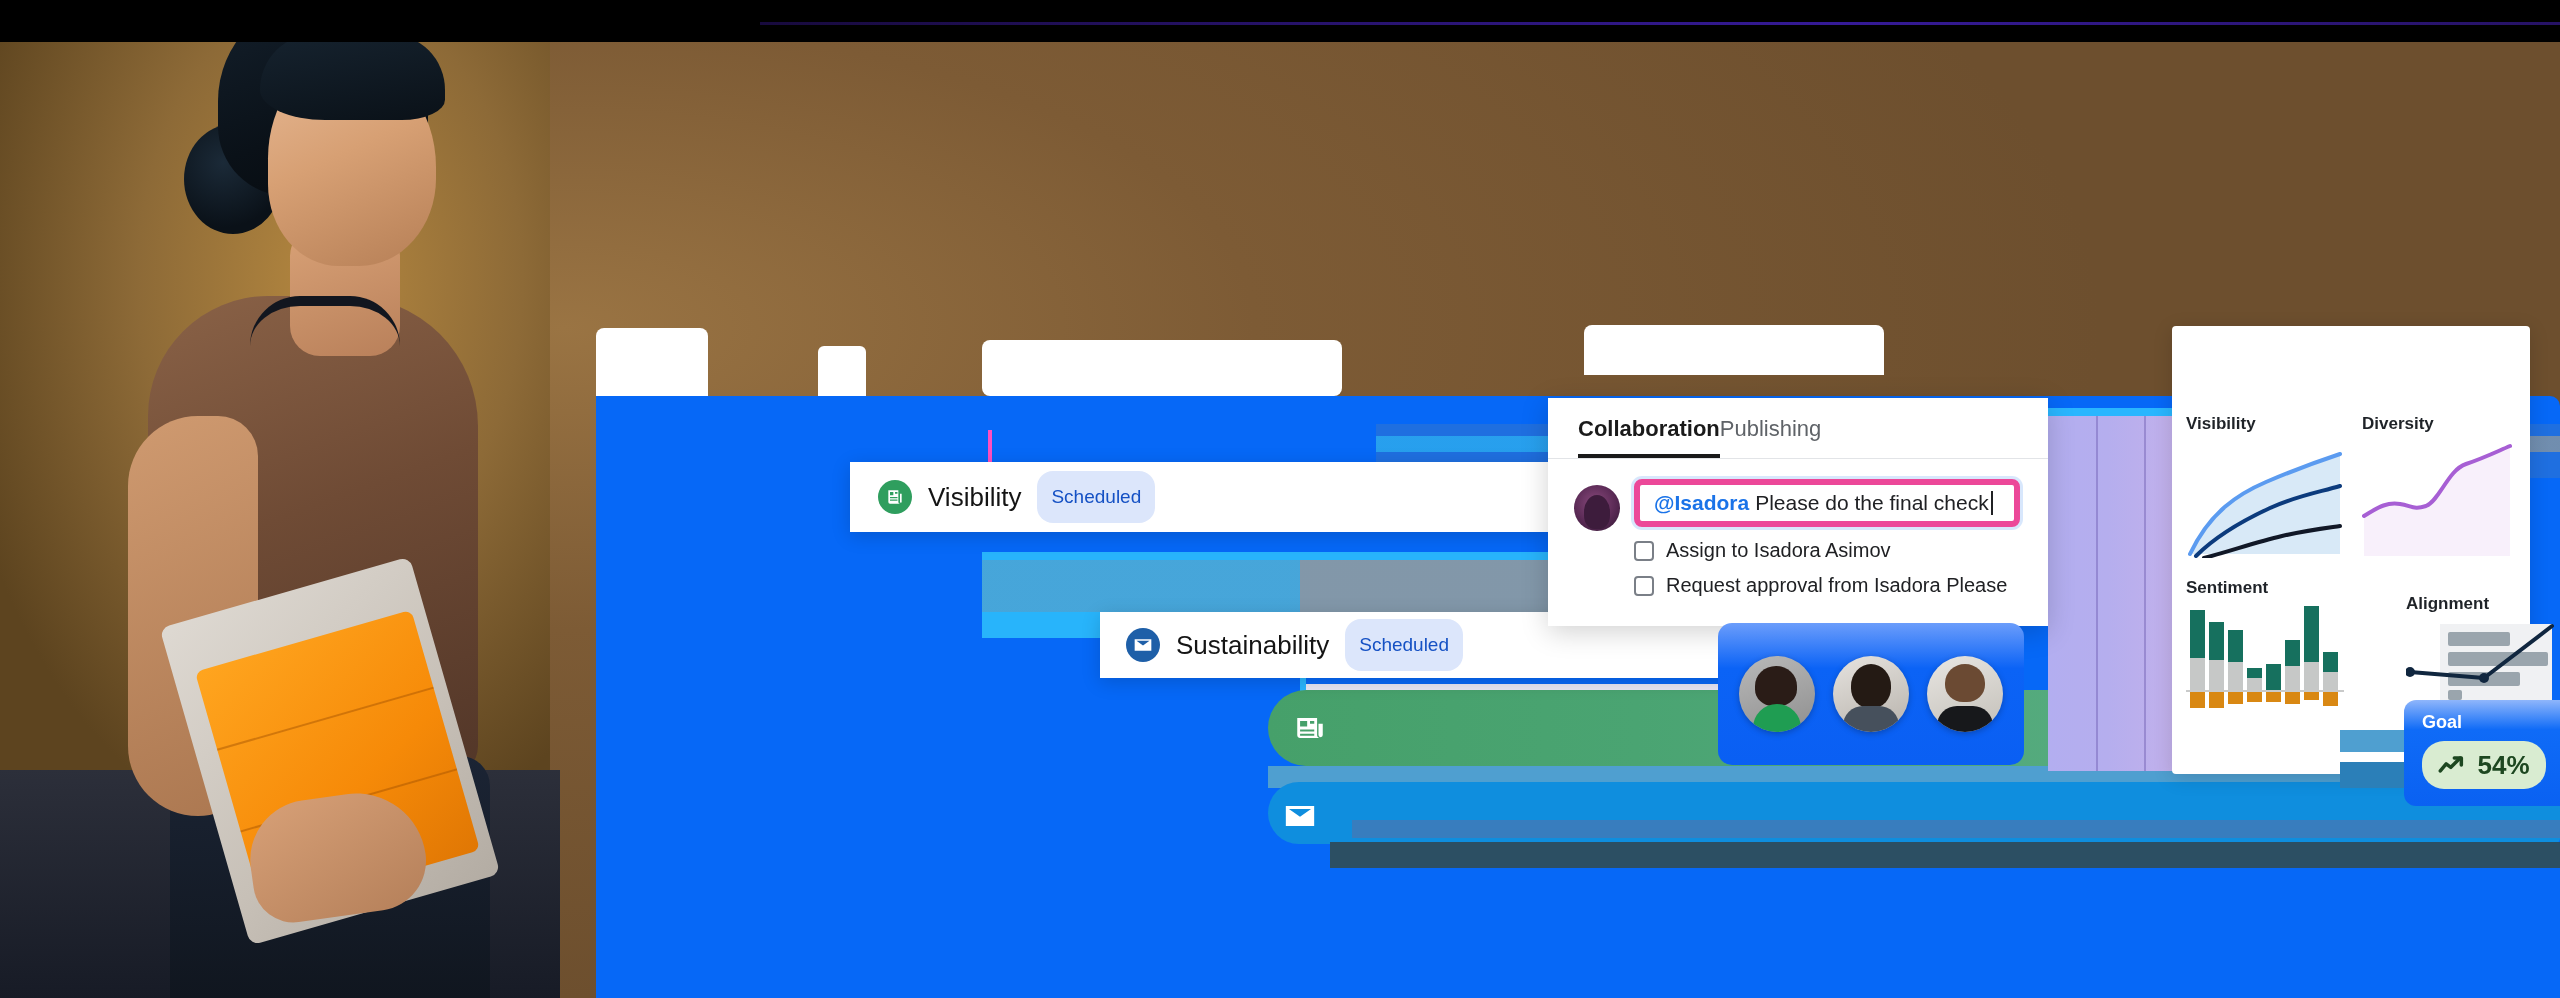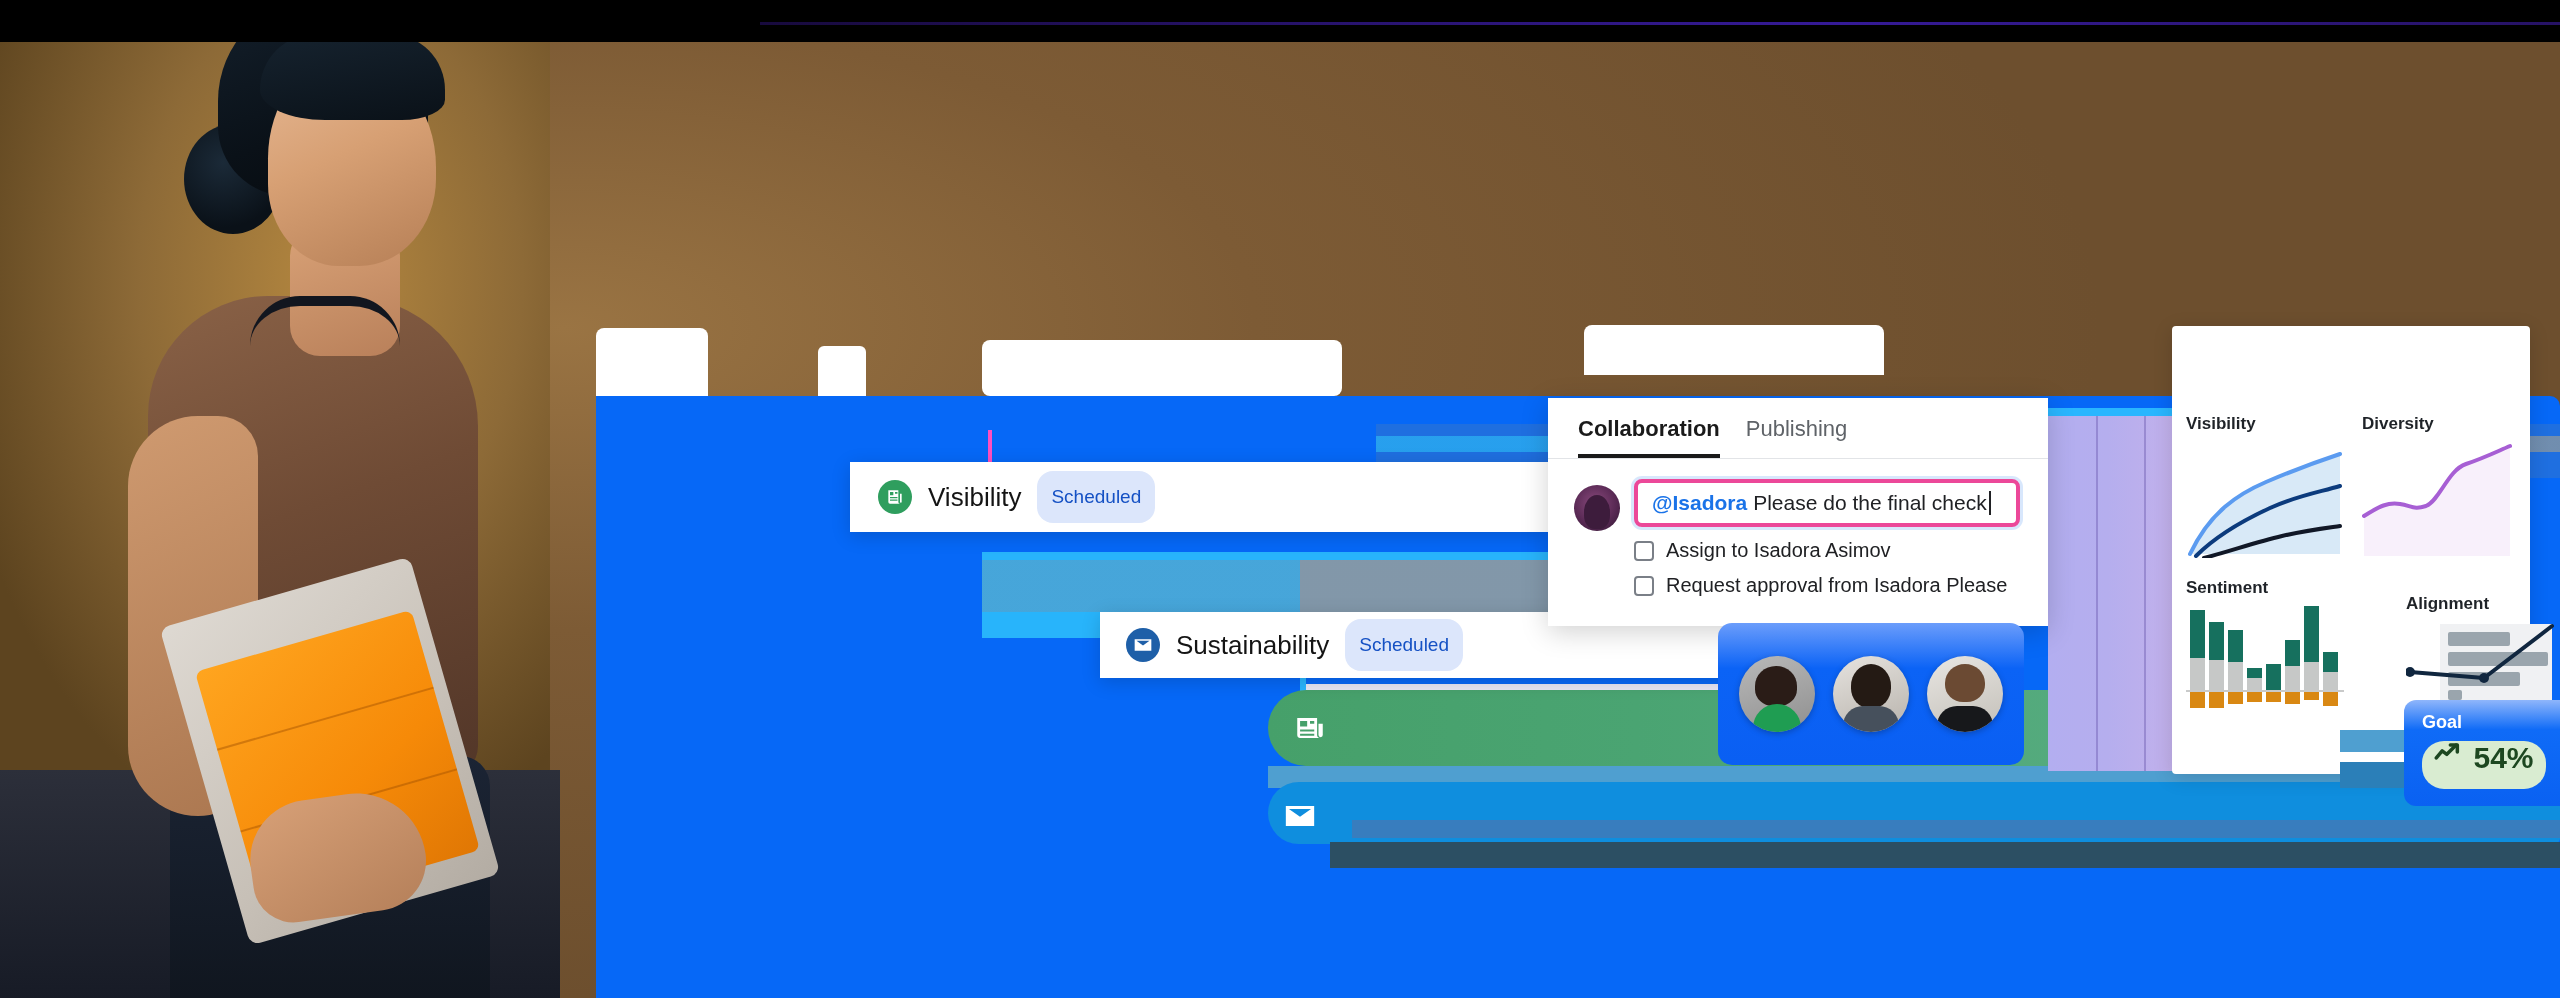--- a/index.html
+++ b/index.html
@@ -227,41 +227,41 @@
     background: rgba(90,70,160,.35);
   }
 
   
   .collab-panel {
     position: absolute; left: 1548px; top: 398px; width: 500px; height: 228px;
     background: #fff;
     box-shadow: 0 6px 26px rgba(0,0,0,.18);
   }
   .collab-tabs {
-    display: flex; gap: 26px; padding: 18px 30px 0 30px;
+    display: flex; padding: 18px 30px 0 30px;
     border-bottom: 1px solid #e2e4e7;
   }
   .collab-tab {
     font-size: 22px; padding-bottom: 12px; color: #5f6368; cursor: pointer;
     border-bottom: 4px solid transparent;
   }
   .collab-tab.active { color: #1a1a1a; font-weight: bold; border-bottom-color: #1a1a1a; }
   .collab-body { display: flex; padding: 20px 28px 0 26px; gap: 14px; }
   .collab-avatar {
     width: 46px; height: 46px; border-radius: 50%; flex: 0 0 46px;
     background: radial-gradient(circle at 45% 40%, #8a4a7d 0%, #5a2a55 55%, #2e1530 100%);
     position: relative; overflow: hidden; margin-top: 6px;
   }
   .collab-avatar::after {
     content: ""; position: absolute; left: 10px; top: 10px; width: 26px; height: 34px;
     background: #3d1c3c; border-radius: 50% 50% 40% 40%;
   }
   .collab-right { flex: 1; }
   .collab-input {
-    border: 4px solid #ec4899; border-radius: 8px;
+    border: 6px solid #ec4899; border-radius: 8px;
     box-shadow: 0 0 0 3px rgba(77,144,240,.22);
     height: 48px; display: flex; align-items: center; padding: 0 14px;
     font-size: 21px; color: #202124; background: #fff;
   }
   .mention { color: #1a73e8; font-weight: bold; margin-right: 6px; }
   .caret {
     display: inline-block; width: 2px; height: 24px; background: #202124;
     margin-left: 2px; vertical-align: -4px;
   }
   .check-row {
@@ -320,22 +320,22 @@
   .goal-card {
     position: absolute; left: 2404px; top: 700px; width: 156px; height: 106px;
     background: linear-gradient(180deg, #8fb6fb 0%, #0f6bf7 28%, #0a61f2 100%);
     border-radius: 12px 0 0 12px;
     padding: 12px 8px 0 18px;
   }
   .goal-label { color: #fff; font-size: 18px; font-weight: bold; }
   .goal-pill {
     margin-top: 8px; background: #d9ecd1; border-radius: 22px;
     height: 48px; width: 124px;
-    display: flex; align-items: flex-start; justify-content: center; gap: 11px;
-    color: #1d4720; font-size: 30px; font-weight: bold;
+    display: flex; align-items: center; justify-content: center; gap: 11px;
+    color: #1d4720; font-size: 26px; font-weight: bold;
   }
   .teal-left-1 {
     position: absolute; left: 2340px; top: 730px; width: 66px; height: 22px;
     background: #4f9fd0;
   }
   .teal-left-2 {
     position: absolute; left: 2340px; top: 762px; width: 66px; height: 26px;
     background: #2b7fb8;
   }
 

